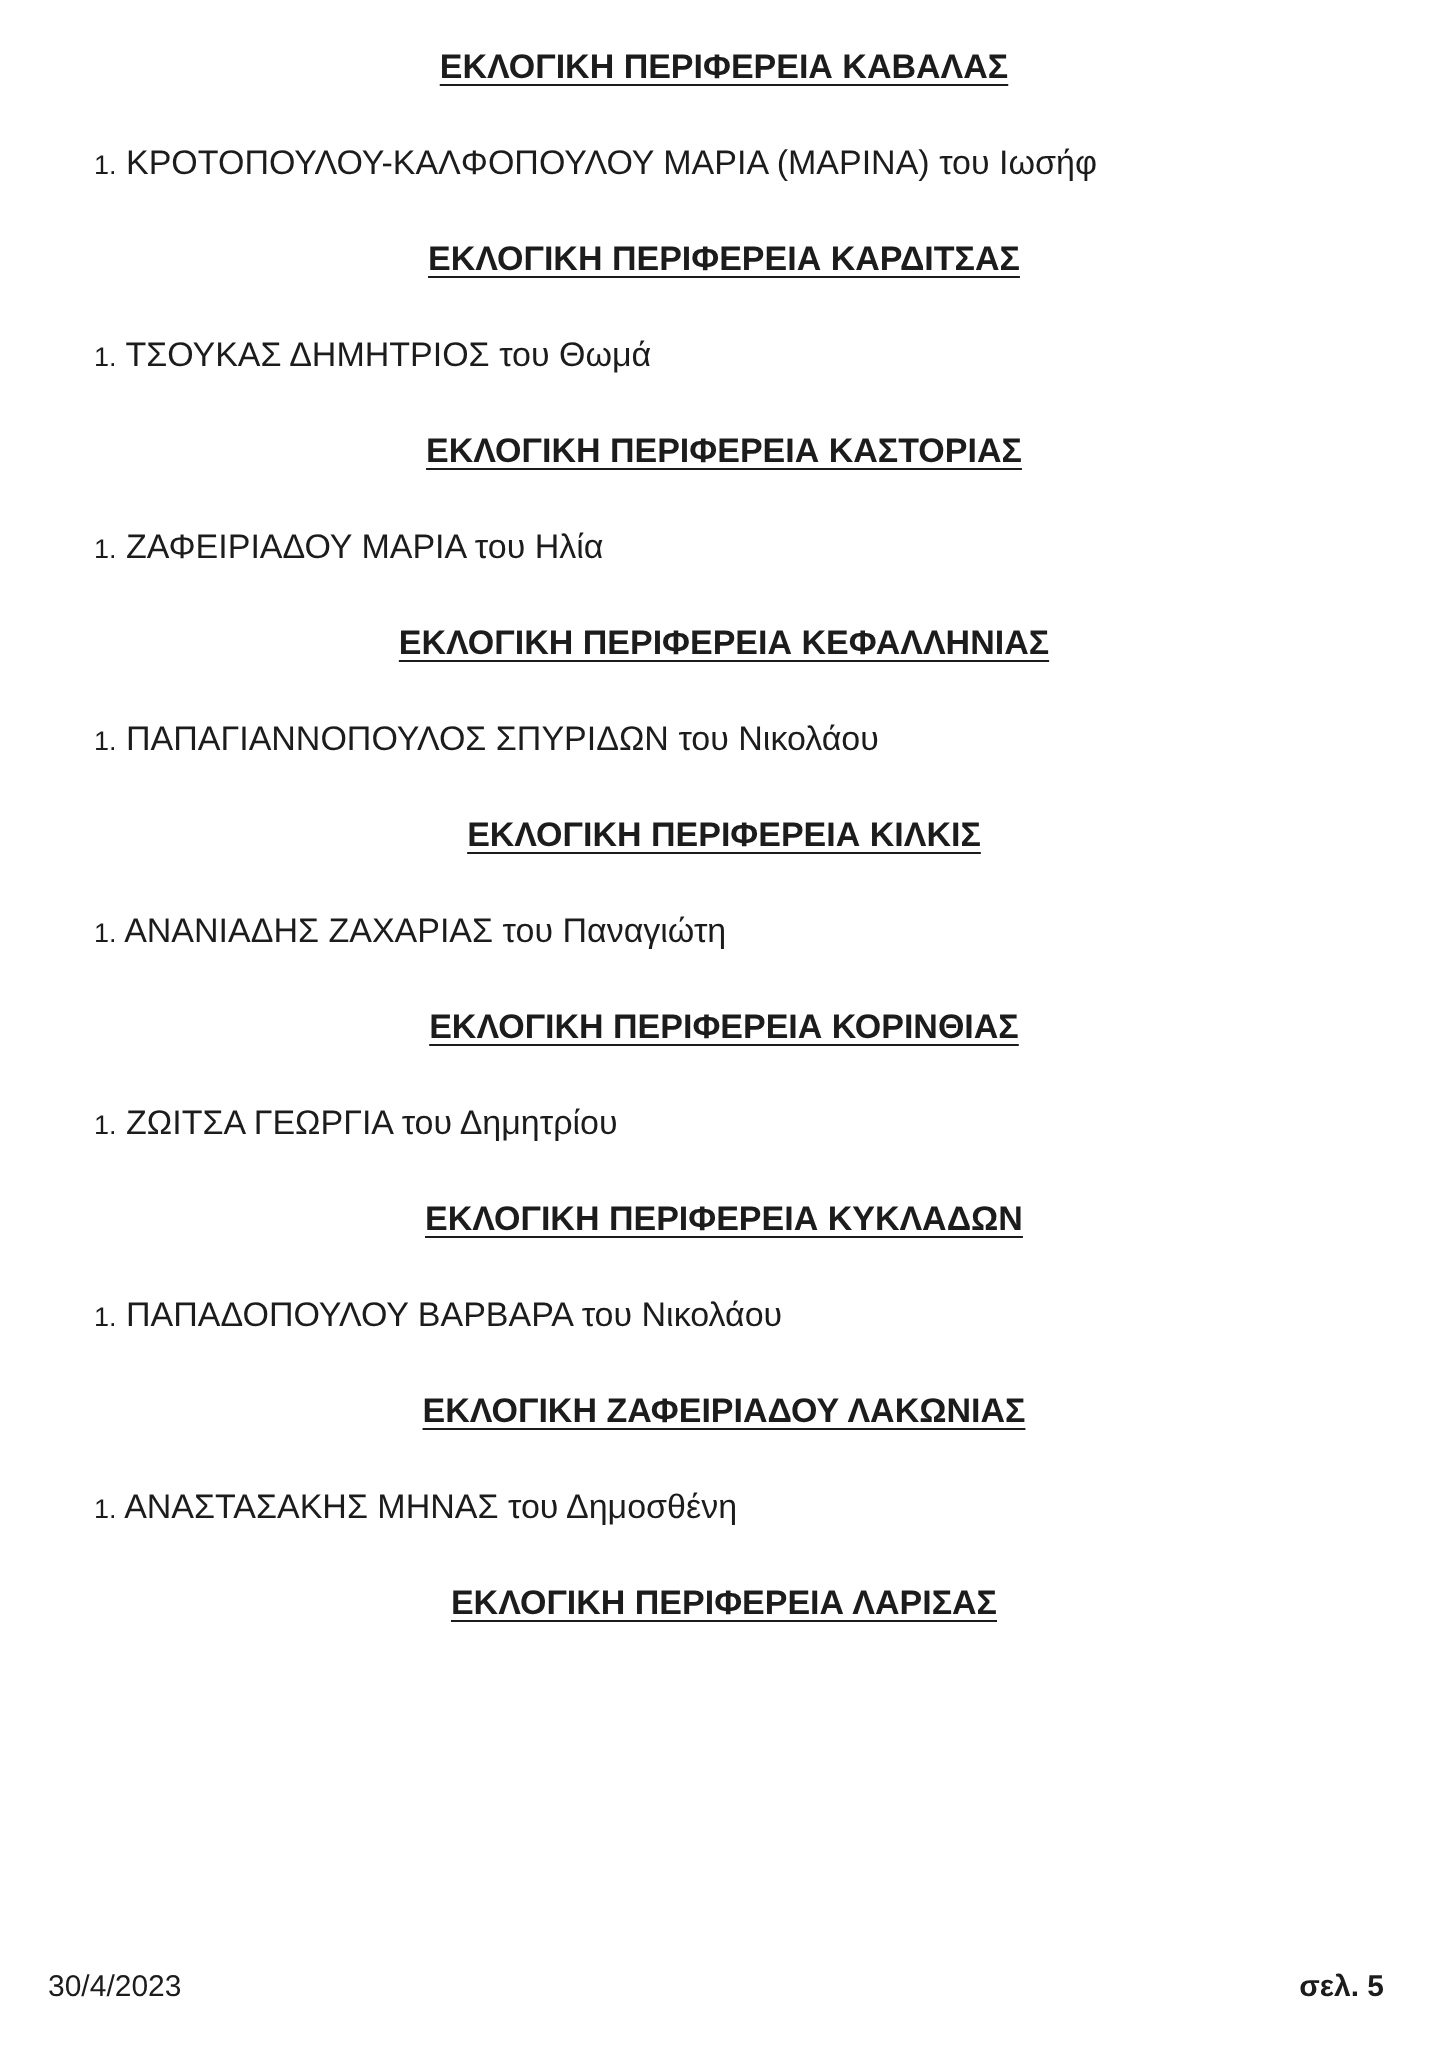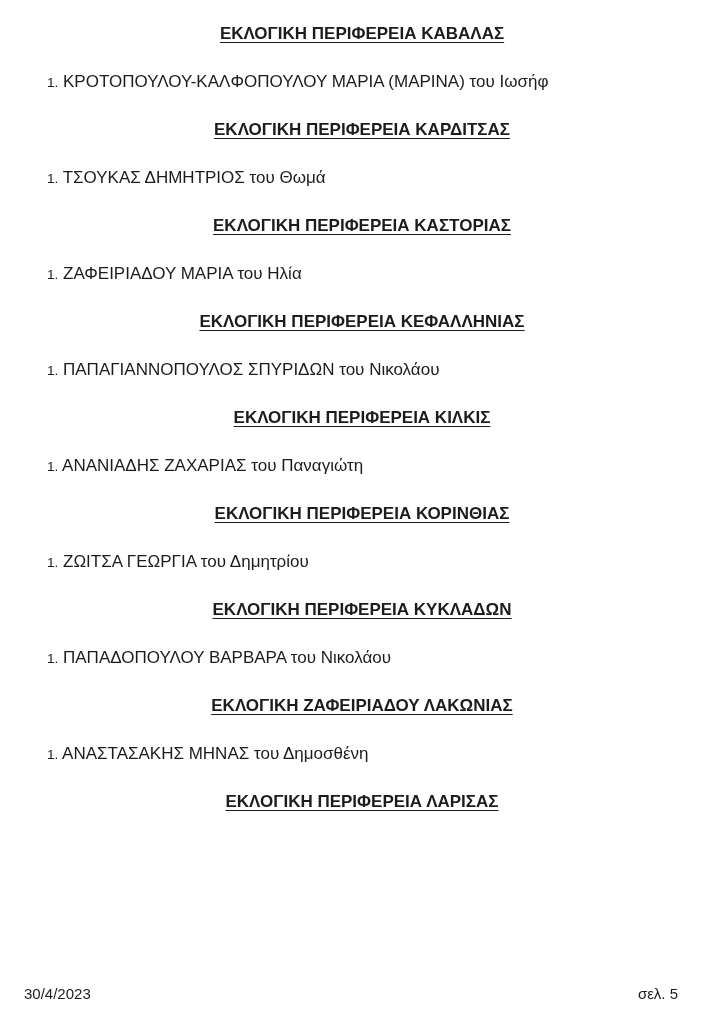--- a/index.html
+++ b/index.html
@@ -34,21 +34,21 @@
   .candidate .cname { }
   .candidate .father { }
   .footer {
     position: absolute;
     left: 0; right: 0;
     top: 985px;
     font-size: 15px;
     line-height: 18px;
   }
   .footer .date { position: absolute; left: 24px; top: 0; }
-  .footer .pagenum { position: absolute; right: 46px; top: 0; }
+  .footer .pagenum { position: absolute; right: 32px; top: 0; font-weight: bold; }
 </style>
 </head>
 <body>
 
 <div class="page">
   <div class="content">
 
     <div class="section">
       <div class="section-title">ΕΚΛΟΓΙΚΗ ΠΕΡΙΦΕΡΕΙΑ ΚΑΒΑΛΑΣ</div>
       <div class="candidate">

